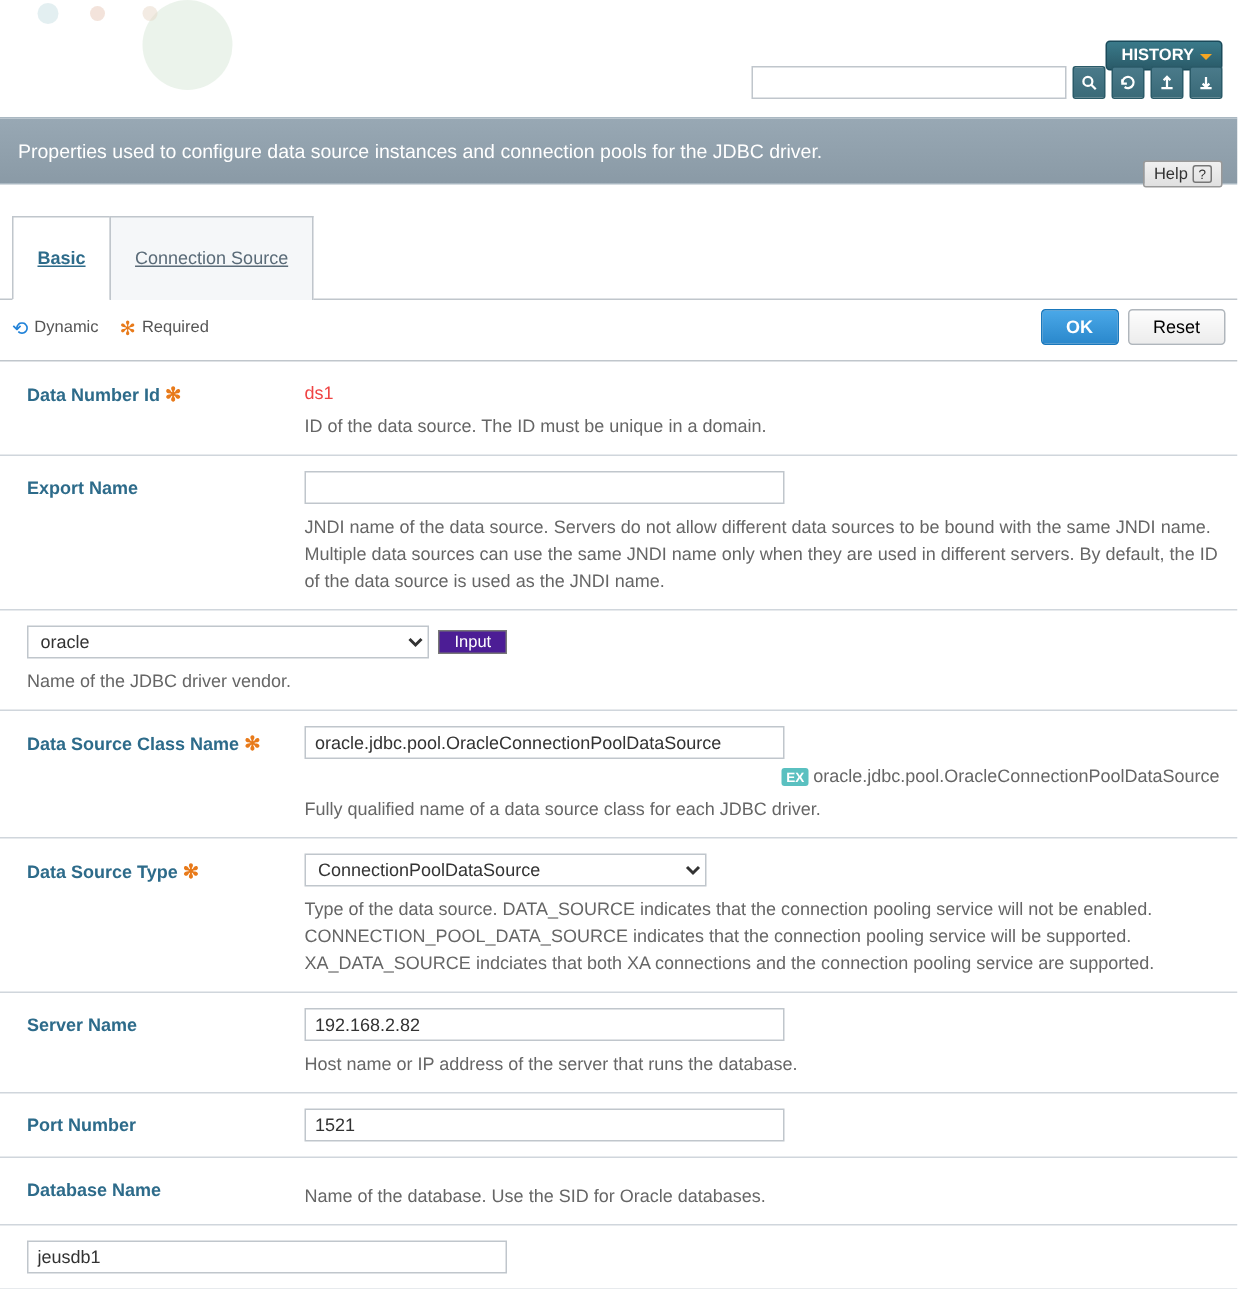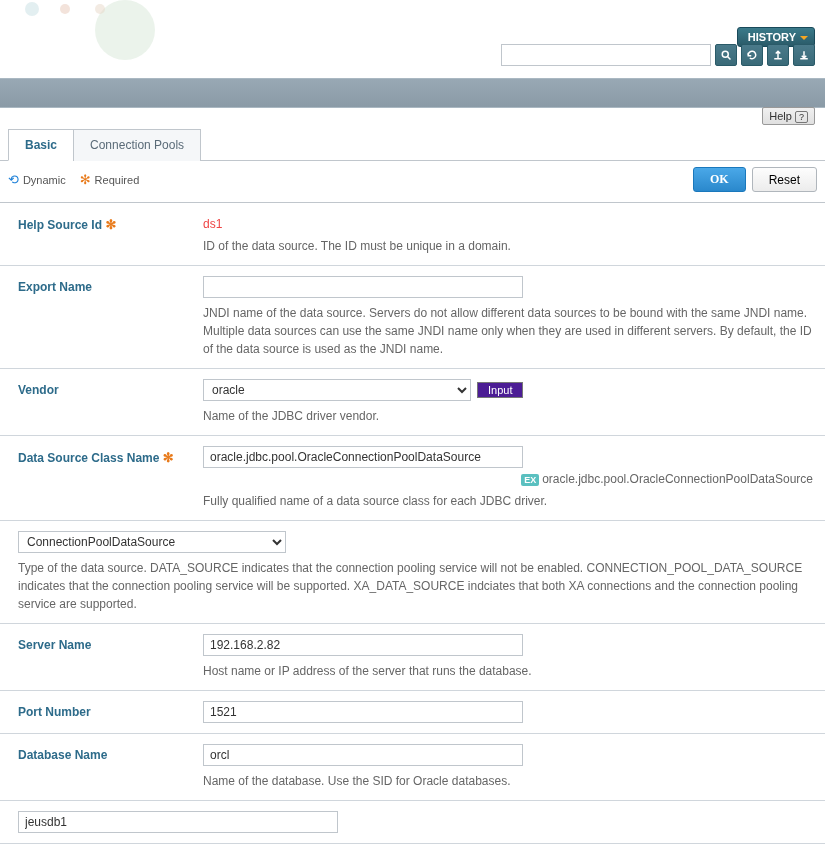--- a/index.html
+++ b/index.html
@@ -9,30 +9,30 @@
 .bg-circle { position: absolute; border-radius: 50%; opacity: 0.5; }
 .history-btn { position: absolute; top: 6px; right: 10px; background: linear-gradient(#3a7a8a,#2a5a68); color: #fff; font-size: 11px; font-weight: bold; padding: 3px 18px 3px 10px; border-radius: 3px; cursor: pointer; border: 1px solid #1a4a5a; margin-top: 21px; }
 .history-btn::after { content: ""; position: absolute; right: 6px; top: 8px; border-left: 4px solid transparent; border-right: 4px solid transparent; border-top: 4px solid #f5a623; }
 .search-bar { position: absolute; right: 10px; top: 44px; display: flex; gap: 4px; align-items: center; }
 .search-input { width: 210px; height: 22px; border: 1px solid #c0c6cc; padding: 0 4px; font-size: 12px; }
 .icon-btn { width: 22px; height: 22px; background: linear-gradient(#4a7a8a,#3a6a78); border: 1px solid #2a5a68; border-radius: 2px; display: inline-flex; align-items: center; justify-content: center; cursor: pointer; }
 .icon-btn svg { width: 12px; height: 12px; }
 .desc-bar { margin-top: 30px; background: linear-gradient(#98a8b4,#8a9aa6); color: #fff; padding: 14px 12px; font-size: 13px; position: relative; border-top: 1px solid #aab8c2; border-bottom: 1px solid #aab8c2; }
 .help-btn { position: absolute; right: 10px; top: 28px; background: linear-gradient(#f0f0f0,#e0e0e0); border: 1px solid #999; border-radius: 2px; padding: 2px 6px; font-size: 11px; color: #333; cursor: pointer; }
 .tabs { display: flex; border-bottom: 1px solid #c0c6cc; margin-top: 20px; padding-left: 8px; }
-.tab { padding: 8px 16px; border: 1px solid #c0c6cc; border-bottom: none; background: #f5f7f9; color: #5a6b78; font-size: 12px; cursor: pointer; position: relative; top: 1px; margin-right: -1px; }
+.tab { padding: 20px 16px; border: 1px solid #c0c6cc; border-bottom: none; background: #f5f7f9; color: #5a6b78; font-size: 12px; cursor: pointer; position: relative; top: 1px; margin-right: -1px; text-decoration: underline; }
 .tab.active { background: #fff; color: #2d6b8a; font-weight: bold; border-bottom: 1px solid #fff; }
 .legend-bar { display: flex; justify-content: space-between; padding: 6px 8px 10px; border-bottom: 1px solid #c0c6cc; }
 .legend-left { display: flex; gap: 14px; align-items: center; }
 .legend-item { display: inline-flex; align-items: center; gap: 4px; font-size: 11px; color: #555; }
 .dyn-icon { color: #2082d8; font-size: 13px; }
 .req-icon { color: #e87a1a; font-size: 13px; }
 .btn-row { display: flex; gap: 6px; }
 .btn { padding: 4px 16px; border: 1px solid #b0b6bc; background: linear-gradient(#fdfdfd,#ececec); border-radius: 3px; font-size: 12px; cursor: pointer; }
-.btn.primary { background: linear-gradient(#4aa8e8,#2a88cc); color: #fff; border-color: #1a78bc; font-weight: bold; font-family: Liberation Serif, serif; }
+.btn.primary { background: linear-gradient(#4aa8e8,#2a88cc); color: #fff; border-color: #1a78bc; font-weight: bold; }
 .content { padding: 0; }
 .field-row { display: flex; border-bottom: 1px solid #d0d6dc; padding: 10px 8px 10px 18px; }
 .field-label { width: 185px; flex-shrink: 0; color: #2d6b8a; font-weight: bold; font-size: 12px; padding-top: 4px; }
 .field-body { flex: 1; min-width: 0; }
 .value-text { font-size: 12px; color: #ef4444; padding-top: 4px; }
 .help-text { font-size: 12px; color: #666; margin-top: 6px; line-height: 1.5; }
 .text-input { width: 320px; height: 22px; border: 1px solid #c0c6cc; padding: 0 6px; font-size: 12px; color: #333; }
 .select-input { width: 268px; height: 22px; border: 1px solid #c0c6cc; background: #fff; padding: 0 4px; font-size: 12px; color: #333; }
 .small-btn { padding: 1px 10px; background: #4c1d95; color: #fff; border: 1px solid #777; font-size: 11px; cursor: pointer; margin-left: 6px; vertical-align: top; }
 .ex-badge { display: inline-block; background: #5ac0c0; color: #fff; font-size: 9px; font-weight: bold; padding: 1px 3px; border-radius: 2px; margin-right: 3px; vertical-align: middle; }
@@ -70,26 +70,27 @@
       </div>
     <div class="icon-btn">
         <svg viewBox="0 0 16 16">
           <path d="M8 3 L8 12 M5 9 L8 12 L11 9 M3 13 L13 13" fill="none" stroke="#fff" stroke-width="2"></path>
         </svg>
       </div>
   </div>
 </div>
 
 <div class="desc-bar">
+  <span>Properties used to configure data source instances and connection pools for the JDBC driver.</span>
   <button class="help-btn"><span>Help</span> <span style="border:1px solid #777;border-radius:2px;padding:0 3px;font-size:9px;">?</span></button>
 </div>
 
 <div class="tabs">
   <div class="tab active">Basic</div>
-  <div class="tab">Connection Pools</div>
+  <div class="tab">Connection Source</div>
 </div>
 
 <div class="legend-bar">
   <div class="legend-left">
     <span class="legend-item">
         <span class="dyn-icon">⟲</span>
         <span>Dynamic</span>
       </span>
     <span class="legend-item">
         <span class="req-icon">✻</span>
@@ -98,37 +99,36 @@
   </div>
   <div class="btn-row">
     <button class="btn primary">OK</button>
     <button class="btn">Reset</button>
   </div>
 </div>
 
 <div class="content">
 
   <div class="field-row">
-    <div class="field-label"><span>Help Source Id</span> <span class="req-icon">✻</span></div>
+    <div class="field-label"><span>Data Number Id</span> <span class="req-icon">✻</span></div>
     <div class="field-body">
       <div class="value-text">ds1</div>
       <div class="help-text">ID of the data source. The ID must be unique in a domain.</div>
     </div>
   </div>
 
   <div class="field-row">
     <div class="field-label">Export Name</div>
     <div class="field-body">
       <input class="text-input" value="" style="">
       <div class="help-text">JNDI name of the data source. Servers do not allow different data sources to be bound with the same JNDI name. Multiple data sources can use the same JNDI name only when they are used in different servers. By default, the ID of the data source is used as the JNDI name.</div>
     </div>
   </div>
 
   <div class="field-row">
-    <div class="field-label">Vendor</div>
     <div class="field-body">
       <div class="input-line">
         <select class="select-input"><option value="oracle">oracle</option></select>
         <button class="small-btn">Input</button>
       </div>
       <div class="help-text">Name of the JDBC driver vendor.</div>
     </div>
   </div>
 
   <div class="field-row">
@@ -136,20 +136,21 @@
     <div class="field-body">
       <input class="text-input" value="oracle.jdbc.pool.OracleConnectionPoolDataSource" style="">
       <div class="input-line" style="margin-top:4px;">
         <span class="ex-right"><span class="ex-badge">EX</span><span class="ex-text">oracle.jdbc.pool.OracleConnectionPoolDataSource</span></span>
       </div>
       <div class="help-text">Fully qualified name of a data source class for each JDBC driver.</div>
     </div>
   </div>
 
   <div class="field-row">
+    <div class="field-label"><span>Data Source Type</span> <span class="req-icon">✻</span></div>
     <div class="field-body">
       <select class="select-input"><option value="ConnectionPoolDataSource">ConnectionPoolDataSource</option></select>
       <div class="help-text">Type of the data source. DATA_SOURCE indicates that the connection pooling service will not be enabled. CONNECTION_POOL_DATA_SOURCE indicates that the connection pooling service will be supported. XA_DATA_SOURCE indciates that both XA connections and the connection pooling service are supported.</div>
     </div>
   </div>
 
   <div class="field-row">
     <div class="field-label">Server Name</div>
     <div class="field-body">
       <input class="text-input" value="192.168.2.82" style="">
@@ -160,21 +161,20 @@
   <div class="field-row">
     <div class="field-label">Port Number</div>
     <div class="field-body">
       <input class="text-input" value="1521" style="">
     </div>
   </div>
 
   <div class="field-row">
     <div class="field-label">Database Name</div>
     <div class="field-body">
-      <input class="text-input" value="orcl" style="">
       <div class="help-text">Name of the database. Use the SID for Oracle databases.</div>
     </div>
   </div>
 
   <div class="field-row">
     <div class="field-body">
       <input class="text-input" value="jeusdb1" style="">
       
     </div>
   </div>

